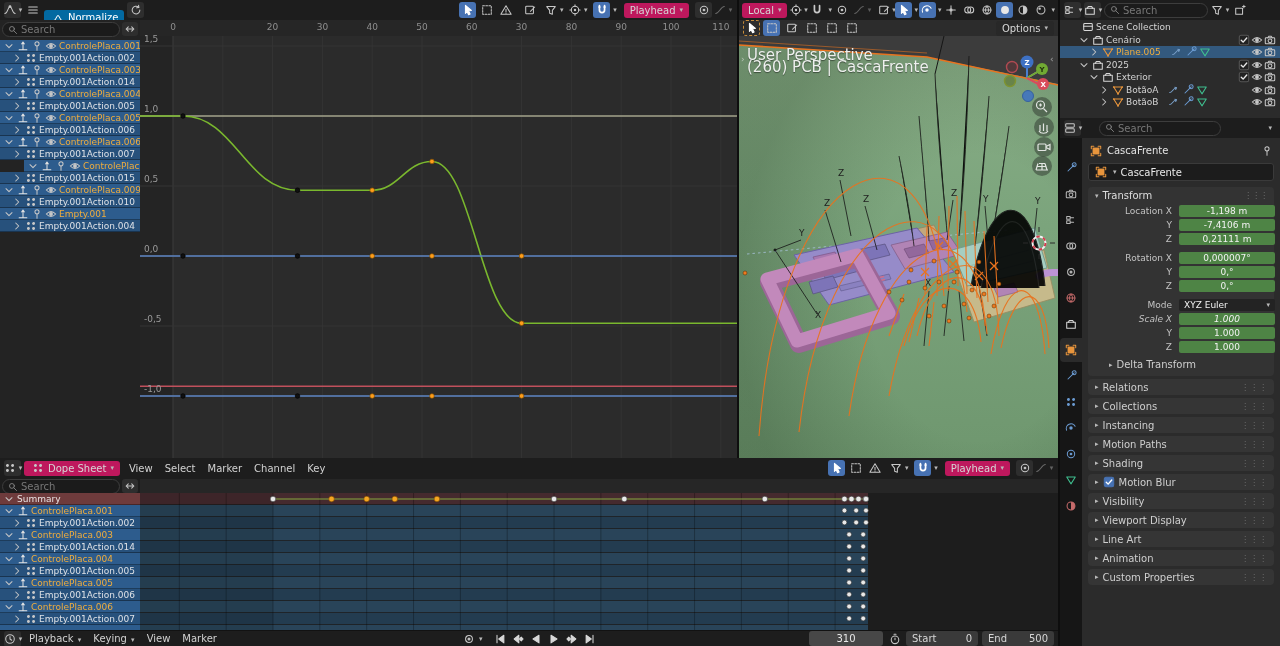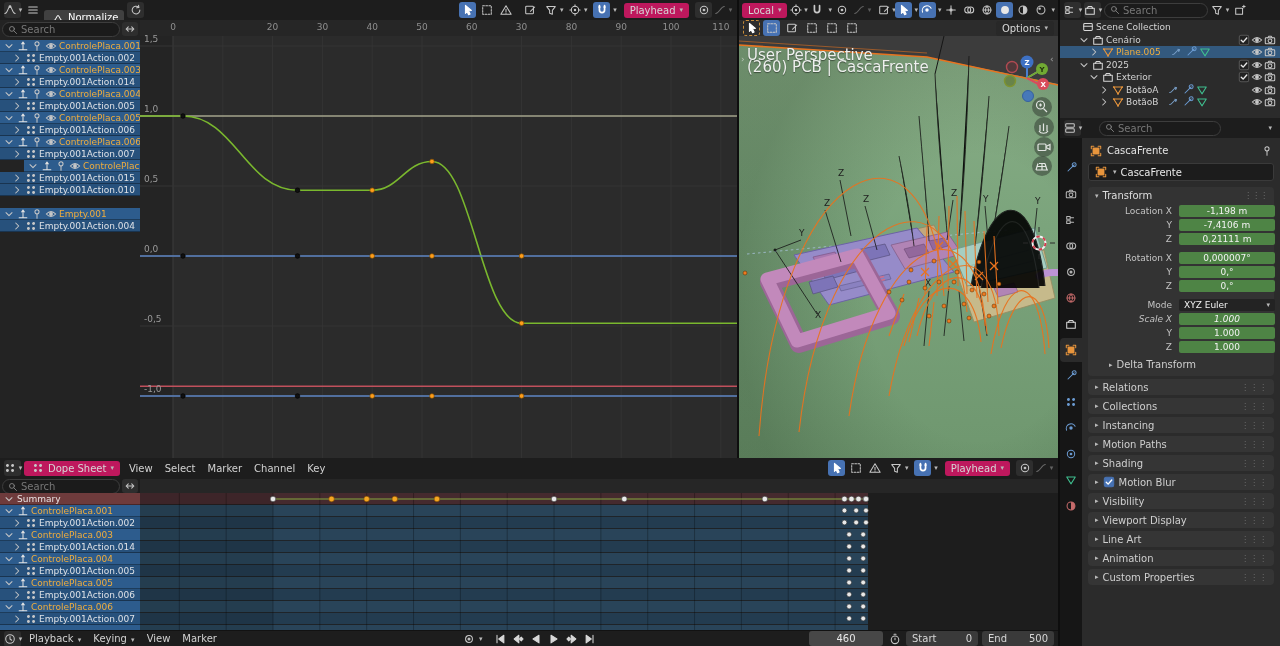--- a/index.html
+++ b/index.html
@@ -7,21 +7,21 @@
        font-family:"DejaVu Sans",sans-serif;font-size:10px;color:#c9c9c9;cursor:default;}
   .abs{position:absolute;}
   .hdr{display:flex;align-items:center;background:#1d1d1d;}
   .ic{display:inline-flex;align-items:center;justify-content:center;width:15px;height:15px;flex:none;}
   .ic svg{display:block;}
   .icbtn{display:inline-flex;align-items:center;justify-content:center;width:17px;height:16px;border-radius:3px;flex:none;}
   .icbtn.on{background:#4772b3;}
   .icbtn.dark{background:#2e2e2e;}
   .chev{font-size:7px;color:#b9b9b9;margin-left:1px;}
   .pill{display:inline-flex;align-items:center;gap:3px;background:#be185d;border-radius:3px;height:15px;padding:0 6px;color:#d6d6d6;}
-  .pill.blue{background:#404040;color:#fff;margin-top:15px;}
+  .pill.blue{background:#0369a1;color:#fff;margin-top:15px;}
   .menu{padding:0 6px;color:#d2d2d2;}
   .searchbox{display:flex;align-items:center;gap:3px;background:#1b1b1b;border:1px solid #3d3d3d;border-radius:8px;height:13px;padding:0 5px;color:#777;flex:1;}
   .gch{position:absolute;left:0;width:140px;height:12px;display:flex;align-items:center;gap:2px;padding-left:3px;box-sizing:border-box;box-shadow:inset 0 -1px rgba(0,0,0,.35);}
   .gch .lbl{white-space:nowrap;overflow:hidden;font-size:9px;}
   .gch.ctrl{background:#2d5c8d;}
   .gch.ctrl .lbl{color:#f0ad3d;}
   .gch.act{background:#27517c;}
   .gch.act .lbl{color:#dde1e6;}
   .gch.summary{background:#6e3b3c;}
   .gch.summary .lbl{color:#e9e2e2;}
@@ -451,21 +451,21 @@
               </svg>
             </span>
             <span class="ic" style="width:12px;height:12px;">
               <svg width="12" height="12" viewBox="0 0 14 14" fill="none" stroke="#c8c8c8" stroke-width="1.2" stroke-linecap="round" stroke-linejoin="round">
                 <path d="M1.5 7Q7 1.5 12.5 7 7 12.5 1.5 7z"></path>
                 <circle cx="7" cy="7" r="1.6" fill="#c8c8c8"></circle>
               </svg>
             </span>
             <span class="lbl">ControlePlaca.009</span>
           </div>
-          <div class="gch act" style="top: 144px;">
+          <div class="gch act" style="top: 156px;">
             <span style="width:6px;"></span>
             <span class="ic" style="width:12px;height:12px;">
               <svg width="12" height="12" viewBox="0 0 14 14" fill="none" stroke="#c8c8c8" stroke-width="1.2" stroke-linecap="round" stroke-linejoin="round">
                 <path d="M5.5 3.5L9 7l-3.5 3.5"></path>
               </svg>
             </span>
             <span class="ic" style="width:12px;height:12px;">
               <svg width="12" height="12" viewBox="0 0 14 14" fill="none" stroke="#c8c8c8" stroke-width="1.2" stroke-linecap="round" stroke-linejoin="round">
                 <circle cx="4" cy="4" r="1.1" fill="#c8c8c8"></circle>
                 <circle cx="10" cy="4" r="1.1" fill="#c8c8c8"></circle>
@@ -1991,21 +1991,21 @@
         </span>
       <span class="icbtn">
           <span class="ic" id="i-tp6">
             <svg width="12" height="12" viewBox="0 0 14 14" fill="none" stroke="#c8c8c8" stroke-width="1.2" stroke-linecap="round" stroke-linejoin="round">
               <path d="M10.5 2.5v9M2.5 2.5L8.5 7l-6 4.5z" fill="#d8d8d8" stroke="#d8d8d8"></path>
             </svg>
           </span>
         </span>
     </span>
     <span style="margin-left:auto;display:flex;align-items:center;gap:4px;">
-      <span class="pill" style="width:62px;justify-content:center;background:#474747;color:#e8e8e8;">460</span>
+      <span class="pill" style="width:62px;justify-content:center;background:#474747;color:#e8e8e8;">310</span>
       <span class="ic" id="i-sw">
           <svg width="12" height="12" viewBox="0 0 14 14" fill="none" stroke="#c8c8c8" stroke-width="1.2" stroke-linecap="round" stroke-linejoin="round">
             <circle cx="7" cy="8" r="4.4"></circle>
             <path d="M7 8V5.8M5.8 1.5h2.4"></path>
           </svg>
         </span>
       <span class="pill" style="width:60px;justify-content:space-between;background:#3a3a3a;">
           <span>Start</span>
           <span>0</span>
         </span>

